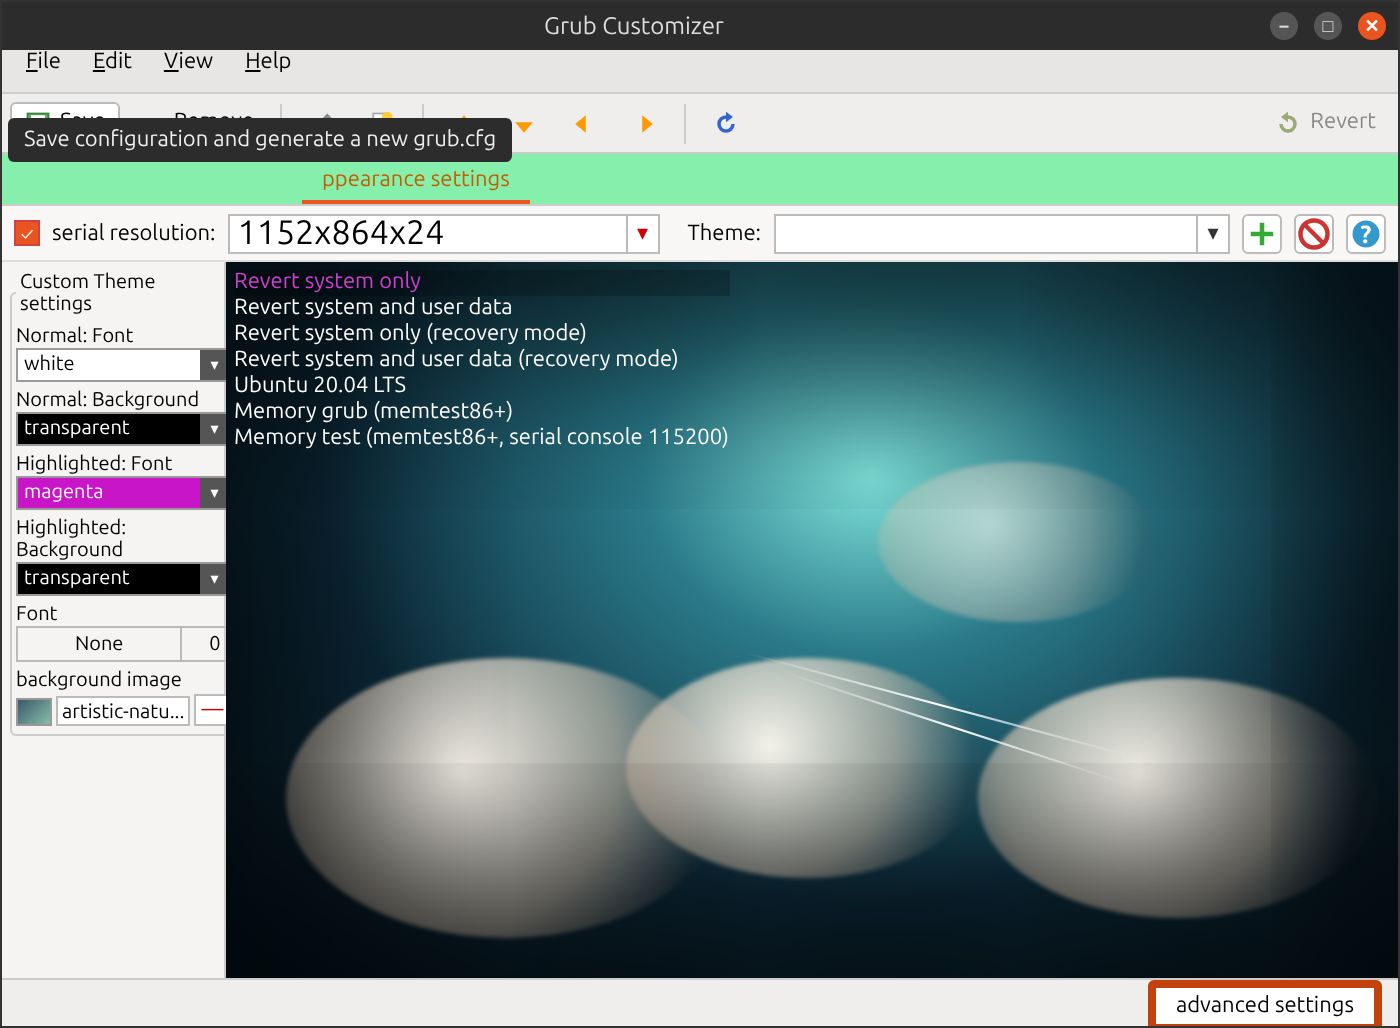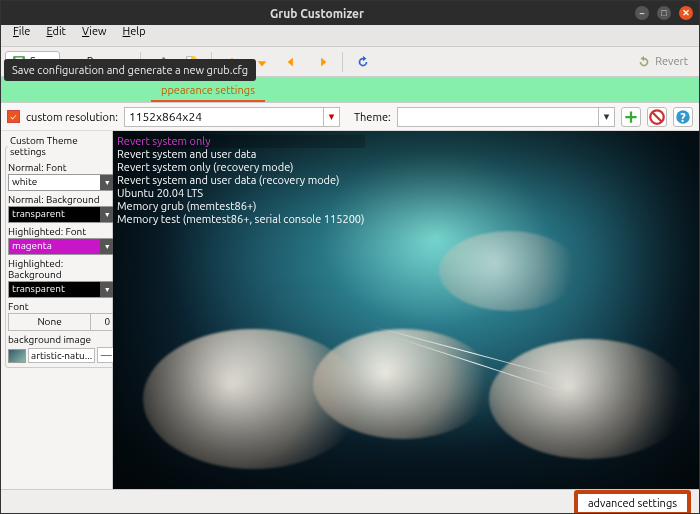--- a/index.html
+++ b/index.html
@@ -1,35 +1,35 @@
 <!DOCTYPE html>
 <html><head>
 <meta charset="utf-8">
 <style>
 *{box-sizing:border-box;margin:0;padding:0;font-family:Ubuntu,Arial,sans-serif;font-size:11px}
 body{background:#f5f5f5;width:700px;height:514px;overflow:hidden;border:1px solid #333}
 .titlebar{background:#2c2c2c;height:24px;display:flex;align-items:center;padding:0 6px;color:#ddd}
-.titlebar .title{flex:1;text-align:center;font-size:12px;font-weight:bold}
+.titlebar .title{flex:1;text-align:center;font-size:12px;font-weight:normal}
 .winbtn{width:14px;height:14px;border-radius:50%;margin-left:8px;display:flex;align-items:center;justify-content:center;font-size:9px;font-weight:bold}
 .winbtn.min{background:#555}.winbtn.max{background:#555}.winbtn.close{background:#e95420;color:#fff}
 .menubar{background:#e8e6e4;height:22px;display:flex;align-items:flex-start;padding:0 4px;border-bottom:1px solid #ccc}
 .menubar span{padding:0 8px;cursor:default}
 .menubar span u{text-decoration:underline}
 .toolbar{background:#f0eeec;height:30px;display:flex;align-items:center;padding:0 4px;border-bottom:1px solid #ccc;gap:2px}
 .tbtn{display:flex;align-items:flex-start;gap:4px;padding:3px 6px;border:1px solid transparent;border-radius:3px;cursor:default}
 .tbtn.raised{border:1px solid #bbb;background:#fff}
 .tbtn svg{width:14px;height:14px}
 .sep{width:1px;height:20px;background:#ccc;margin:0 4px}
 .tooltip{position:absolute;top:59px;left:4px;background:#2c2c2c;color:#eee;padding:5px 8px;font-size:11px;border-radius:3px;z-index:10}
 .tabrow{background:#86efac;height:26px;display:flex;align-items:flex-end;padding-left:150px;border-bottom:1px solid #ccc}
 .tab{padding:4px 10px;color:#c06000;border-bottom:2px solid #e95420;font-size:11px}
 .resrow{background:#f8f7f6;height:28px;display:flex;align-items:center;padding:4px 6px;gap:6px;border-bottom:1px solid #ddd}
 .chk{width:13px;height:13px;background:#e95420;border:1px solid #c44;display:inline-flex;align-items:center;justify-content:center;color:#fff;font-size:9px}
 .combo{flex:0 0 auto;display:flex;height:20px}
-.combo input{border:1px solid #bbb;padding:2px 4px;height:20px;font-size:12px}
+.combo input{border:1px solid #bbb;padding:2px 4px;height:20px;font-size:17px}
 .combo .arrow{border:1px solid #bbb;border-left:none;width:16px;display:flex;align-items:center;justify-content:center;background:#fff;color:#c00}
 .iconbtn{width:20px;height:20px;border:1px solid #bbb;border-radius:3px;display:flex;align-items:center;justify-content:center;background:#fff}
 .main{display:flex;height:calc(514px - 24px - 22px - 30px - 26px - 28px - 26px)}
 .side{width:112px;background:#f5f4f2;padding:4px 4px;border-right:1px solid #ccc}
 .side fieldset{border:1px solid #ccc;border-radius:3px;padding:2px 2px 4px 2px;margin-bottom:0}
 .side legend{font-size:10px;padding:0 2px}
 .sidelbl{font-size:10px;margin-top:3px}
 .sel{display:flex;border:1px solid #999;height:17px;margin-top:1px}
 .sel .val{flex:1;padding:1px 3px;font-size:10px}
 .sel .ar{width:14px;background:#555;color:#fff;display:flex;align-items:center;justify-content:center;font-size:8px}
@@ -139,21 +139,21 @@
 </div>
 
 <div class="tooltip">Save configuration and generate a new grub.cfg</div>
 
 <div class="tabrow">
   <div class="tab">ppearance settings</div>
 </div>
 
 <div class="resrow">
   <span class="chk">✓</span>
-  <span>custom resolution:</span>
+  <span>serial resolution:</span>
   <div class="combo">
     <input style="width: 200px;" value="1152x864x24">
     <div class="arrow">▾</div>
   </div>
   <span style="margin-left:8px">Theme:</span>
   <div class="combo" style="flex:1">
     <input style="flex: 1 1 0%; width: 100%;" value="">
     <div class="arrow" style="color:#333">▾</div>
   </div>
   <div class="iconbtn">

